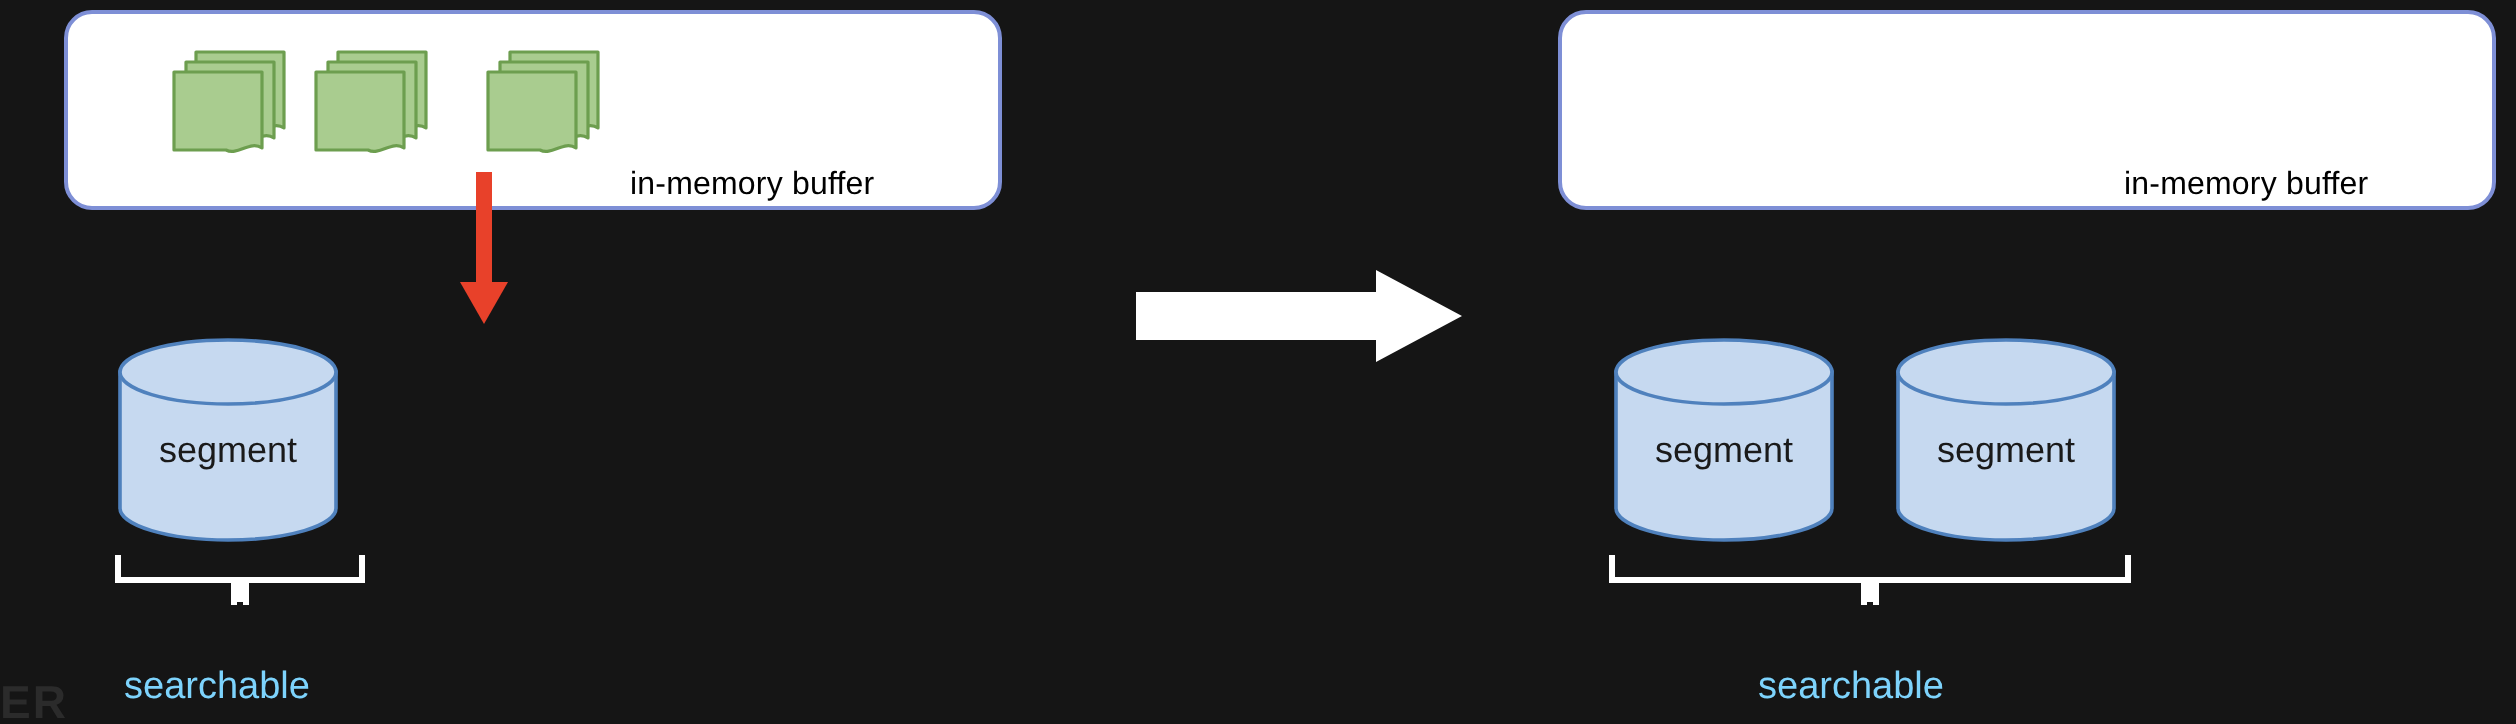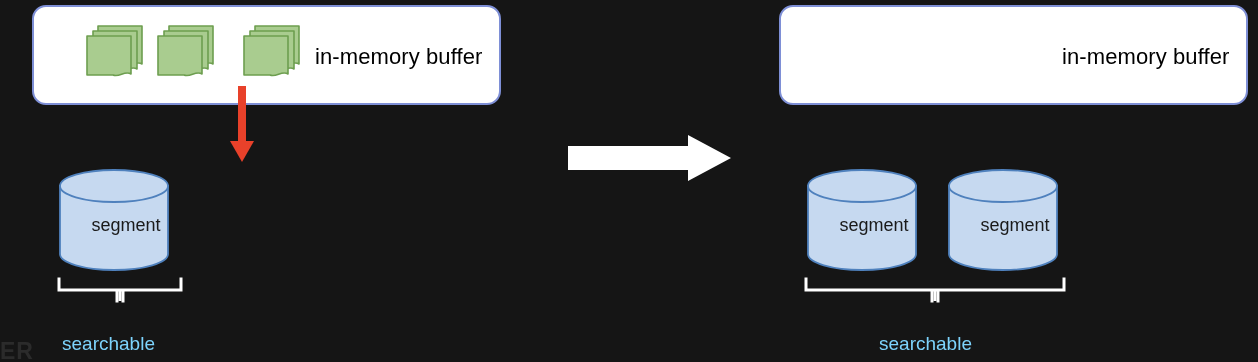--- a/index.html
+++ b/index.html
@@ -20,23 +20,24 @@
   .buffer-box {
     position: absolute;
     background: #FFFFFF;
     border: 2px solid #7E8FD6;
     border-radius: 14px;
     box-sizing: border-box;
   }
   .buffer-label {
     position: absolute;
     color: #000000;
-    font-size: 22px;
+    font-size: 16px;
     white-space: nowrap;
     letter-spacing: 0.1px;
+    margin-top: 40px;
   }
 
   
   .doc-stack {
     position: absolute;
     width: 62px;
     height: 56px;
   }
   .doc-stack svg { display: block; }
 
@@ -47,21 +48,21 @@
     height: 104px;
   }
   .cylinder svg { display: block; }
   .cyl-label {
     position: absolute;
     width: 114px;
     text-align: center;
     color: #1a1a1a;
     font-size: 18px;
     top: 47px;
-    left: 12px;
+    left: 0;
     white-space: nowrap;
   }
 
   
   .red-arrow { position: absolute; }
 
   
   .white-arrow { position: absolute; }
 
   

